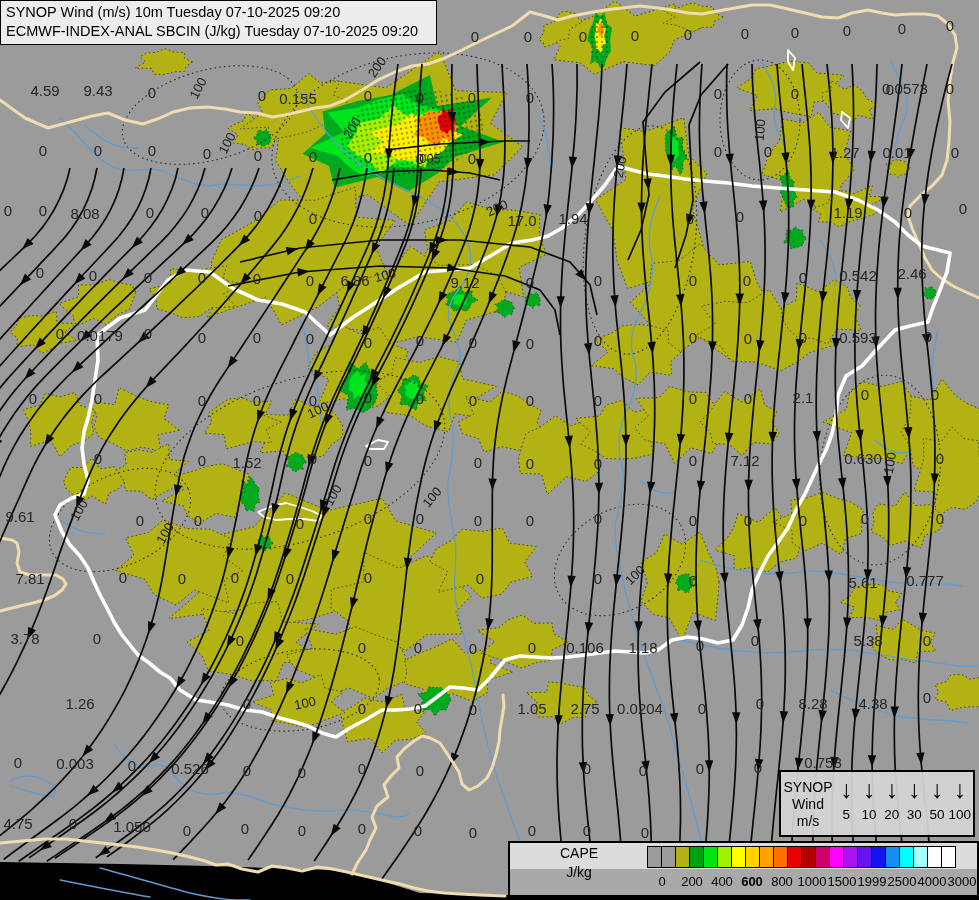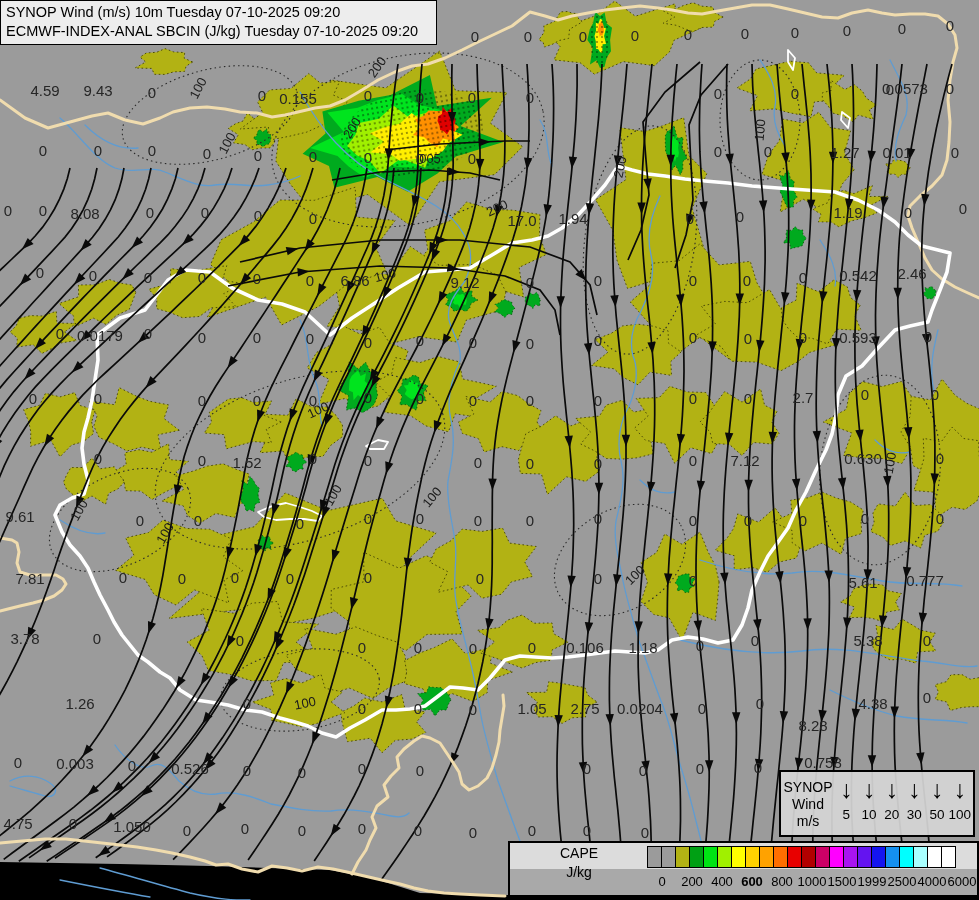--- a/index.html
+++ b/index.html
@@ -591,37 +591,37 @@
       <span class="sv" style="left: 897px; top: 152px;">0.01</span>
       <span class="sv" style="left: 848px; top: 212px;">1.19</span>
       <span class="sv" style="left: 522px; top: 220px;">17.0</span>
       <span class="sv" style="left: 573px; top: 218px;">1.94</span>
       <span class="sv" style="left: 355px; top: 280px;">6.86</span>
       <span class="sv" style="left: 465px; top: 282px;">9.12</span>
       <span class="sv" style="left: 858px; top: 275px;">0.542</span>
       <span class="sv" style="left: 912px; top: 273px;">2.46</span>
       <span class="sv" style="left: 100px; top: 335px;">0.0179</span>
       <span class="sv" style="left: 858px; top: 337px;">0.593</span>
-      <span class="sv" style="left: 803px; top: 397px;">2.7</span>
+      <span class="sv" style="left: 803px; top: 397px;">2.1</span>
       <span class="sv" style="left: 247px; top: 462px;">1.52</span>
       <span class="sv" style="left: 745px; top: 460px;">7.12</span>
       <span class="sv" style="left: 863px; top: 458px;">0.630</span>
       <span class="sv" style="left: 20px; top: 516px;">9.61</span>
       <span class="sv" style="left: 30px; top: 578px;">7.81</span>
       <span class="sv" style="left: 863px; top: 582px;">5.61</span>
       <span class="sv" style="left: 925px; top: 580px;">0.777</span>
       <span class="sv" style="left: 25px; top: 638px;">3.78</span>
       <span class="sv" style="left: 868px; top: 640px;">5.38</span>
       <span class="sv" style="left: 585px; top: 647px;">0.106</span>
       <span class="sv" style="left: 643px; top: 647px;">1.18</span>
       <span class="sv" style="left: 80px; top: 703px;">1.26</span>
       <span class="sv" style="left: 532px; top: 708px;">1.05</span>
       <span class="sv" style="left: 585px; top: 708px;">2.75</span>
       <span class="sv" style="left: 640px; top: 708px;">0.0204</span>
-      <span class="sv" style="left: 813px; top: 703px; margin-top: 22px;">8.28</span>
+      <span class="sv" style="left: 813px; top: 703px;">8.28</span>
       <span class="sv" style="left: 873px; top: 703px;">4.38</span>
       <span class="sv" style="left: 75px; top: 763px;">0.003</span>
       <span class="sv" style="left: 190px; top: 768px;">0.526</span>
       <span class="sv" style="left: 823px; top: 762px;">0.758</span>
       <span class="sv" style="left: 18px; top: 823px;">4.75</span>
       <span class="sv" style="left: 132px; top: 826px;">1.050</span>
       <span class="cl" style="left: 198px; top: 88px; transform: translate(-50%, -50%) rotate(-62deg);">100</span>
       <span class="cl" style="left: 227px; top: 143px; transform: translate(-50%, -50%) rotate(-62deg);">100</span>
       <span class="cl" style="left: 377px; top: 67px; transform: translate(-50%, -50%) rotate(-55deg);">200</span>
       <span class="cl" style="left: 352px; top: 128px; transform: translate(-50%, -50%) rotate(-58deg);">200</span>
@@ -712,17 +712,17 @@
         <span class="cape-tick" style="left: 152px;">0</span>
         <span class="cape-tick" style="left: 182px;">200</span>
         <span class="cape-tick" style="left: 212px;">400</span>
         <span class="cape-tick" style="left: 242px; font-weight: bold;">600</span>
         <span class="cape-tick" style="left: 272px;">800</span>
         <span class="cape-tick" style="left: 302px;">1000</span>
         <span class="cape-tick" style="left: 332px;">1500</span>
         <span class="cape-tick" style="left: 362px;">1999</span>
         <span class="cape-tick" style="left: 392px;">2500</span>
         <span class="cape-tick" style="left: 422px;">4000</span>
-        <span class="cape-tick" style="left: 452px;">6000</span>
+        <span class="cape-tick" style="left: 452px;">3000</span>
       </div>
   </div>
 
 </div>
 
 </body></html>

